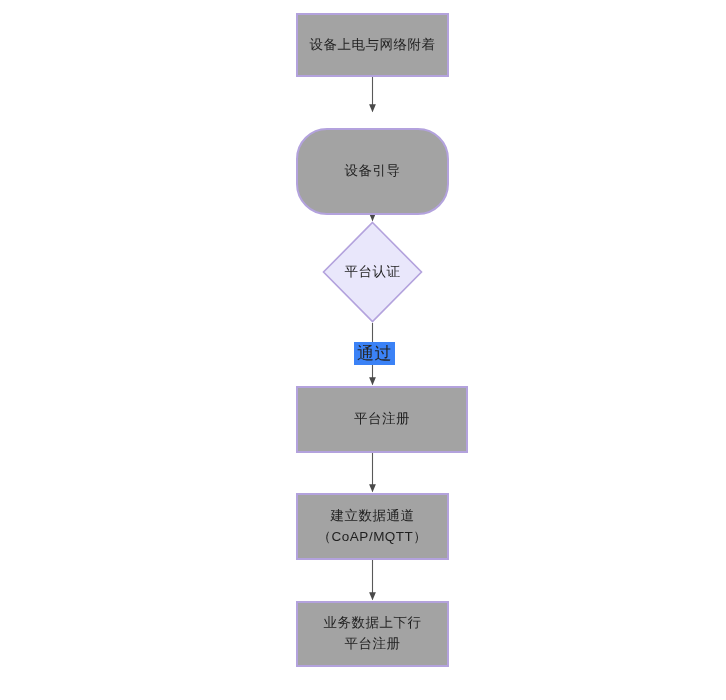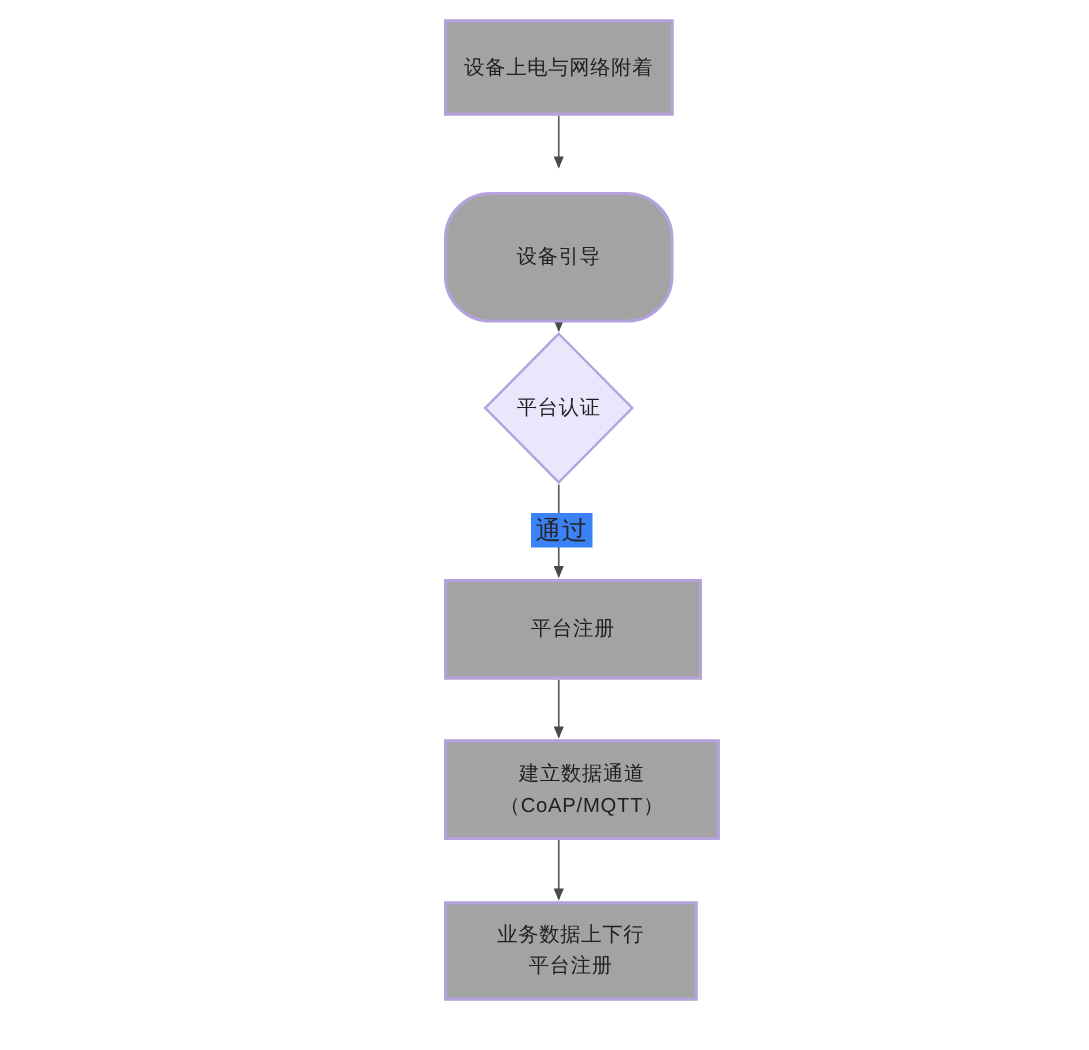--- a/index.html
+++ b/index.html
@@ -115,23 +115,23 @@
     </svg>
     <div class="diamond-label">平台认证</div>
   </div>
 
   <div class="edge-label" id="edge-label-pass" style="left:354px; top:342px;">通过</div>
 
   <div class="node" id="node-platform-register" style="left:296px; top:386px; width:172px; height:67px;">
     <span class="line1">平台注册</span>
   </div>
 
-  <div class="node" id="node-data-channel" style="left:296px; top:493px; width:184px; height:67px;">
+  <div class="node" id="node-data-channel" style="left:296px; top:493px; width:153px; height:67px;">
     <span class="line1">建立数据通道</span>
     <span class="line2">（CoAP/MQTT）</span>
   </div>
 
-  <div class="node" id="node-service-data" style="left:296px; top:601px; width:169px; height:66px;">
+  <div class="node" id="node-service-data" style="left:296px; top:601px; width:153px; height:66px;">
     <span class="line1">业务数据上下行</span>
     <span class="line2">平台注册</span>
   </div>
 
 </div>
 
 </body></html>

